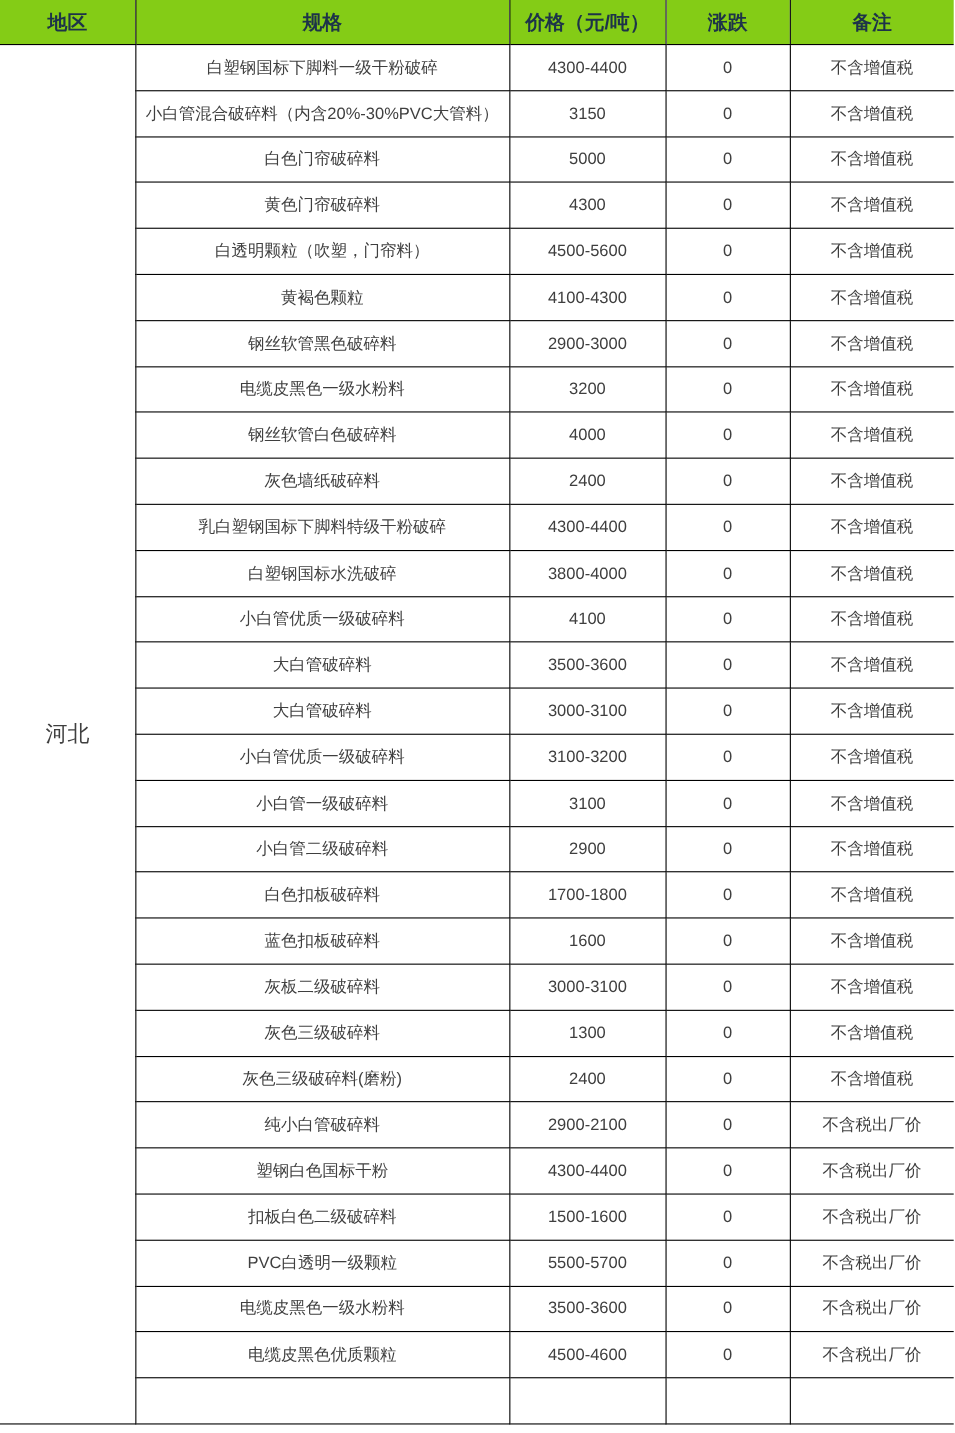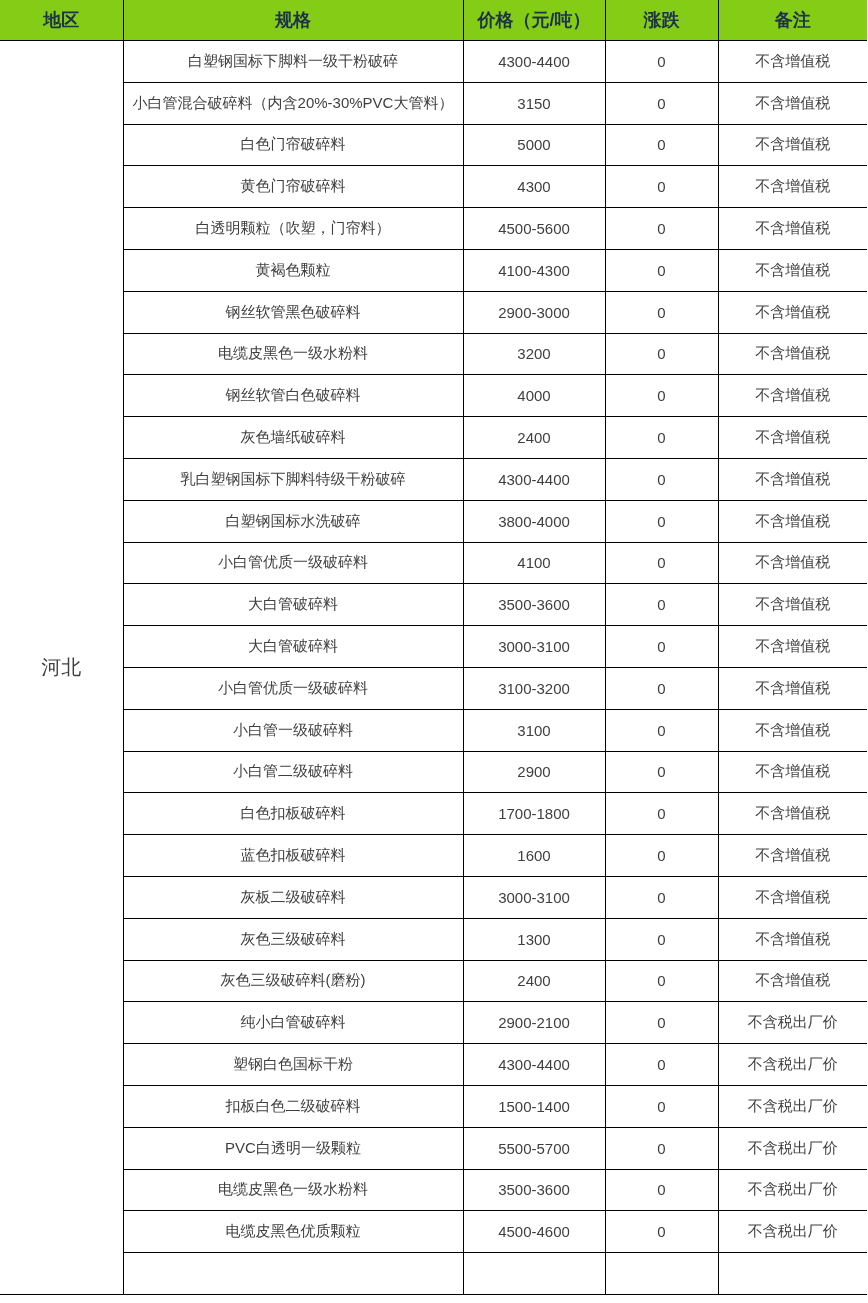--- a/index.html
+++ b/index.html
@@ -215,21 +215,21 @@
         <td>不含税出厂价</td>
       </tr>
       <tr>
         <td>塑钢白色国标干粉</td>
         <td>4300-4400</td>
         <td>0</td>
         <td>不含税出厂价</td>
       </tr>
       <tr>
         <td>扣板白色二级破碎料</td>
-        <td>1500-1400</td>
+        <td>1500-1600</td>
         <td>0</td>
         <td>不含税出厂价</td>
       </tr>
       <tr>
         <td>PVC白透明一级颗粒</td>
         <td>5500-5700</td>
         <td>0</td>
         <td>不含税出厂价</td>
       </tr>
       <tr>

